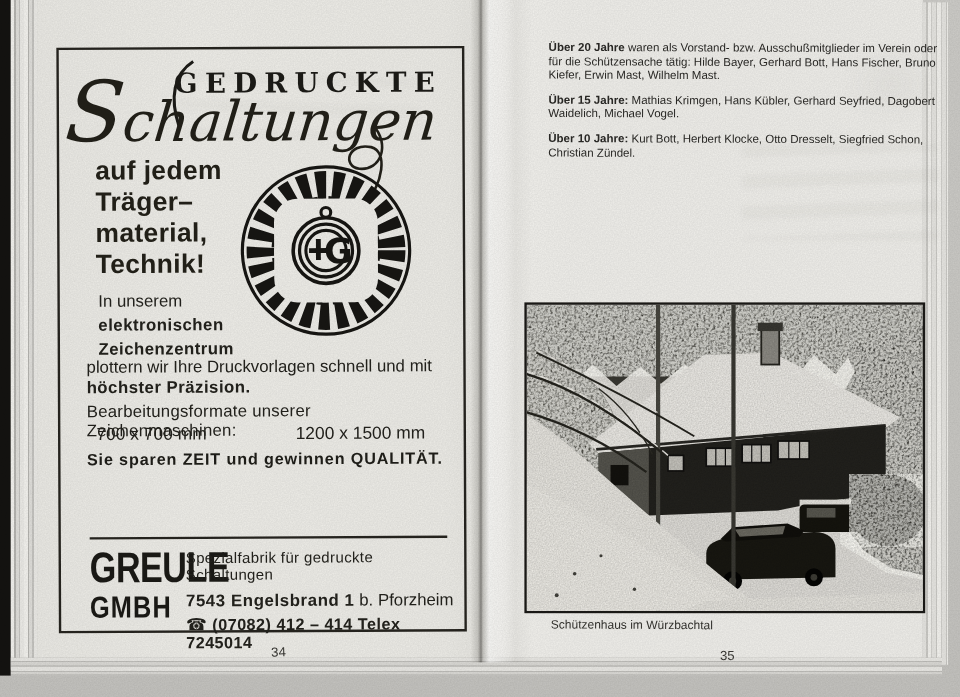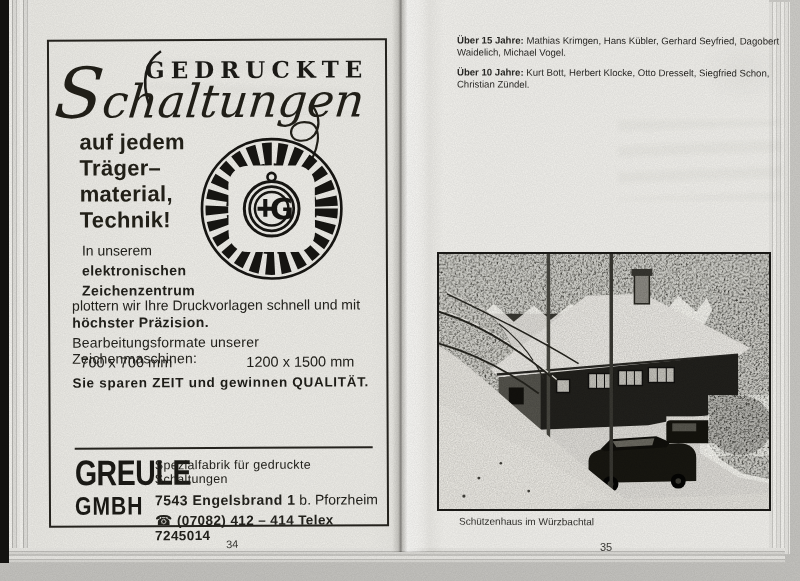--- a/index.html
+++ b/index.html
@@ -143,20 +143,21 @@
     <div class="company-block">
       <div class="tagline">Spezialfabrik für gedruckte Schaltungen</div>
       <div class="address"><span class="b">7543 Engelsbrand 1</span><span> b. Pforzheim</span></div>
       <div class="phoneline"><span class="icon">☎</span><span>(07082) 412 – 414  Telex 7245014</span></div>
     </div>
   </div>
 
   <div class="pagenum pn-left">34</div>
 
   <div class="rp-text">
+    <p><span class="lead">Über 20 Jahre</span><span> waren als Vorstand- bzw. Ausschußmitglieder im Verein oder für die Schützensache tätig: Hilde Bayer, Gerhard Bott, Hans Fischer, Bruno Kiefer, Erwin Mast, Wilhelm Mast.</span></p>
     <p><span class="lead">Über 15 Jahre:</span><span> Mathias Krimgen, Hans Kübler, Gerhard Seyfried, Dagobert Waidelich, Michael Vogel.</span></p>
     <p><span class="lead">Über 10 Jahre:</span><span> Kurt Bott, Herbert Klocke, Otto Dresselt, Siegfried Schon, Christian Zündel.</span></p>
   </div>
 
   <div class="photo-frame">
     <svg viewBox="0 0 331 256" preserveAspectRatio="none">
       <defs>
         <filter id="grain" x="0" y="0" width="100%" height="100%">
           <feTurbulence type="fractalNoise" baseFrequency="0.85" numOctaves="2" result="n"></feTurbulence>
           <feColorMatrix in="n" type="matrix" values="0 0 0 0 0  0 0 0 0 0  0 0 0 0 0  0.55 0 0 0 -0.08"></feColorMatrix>

